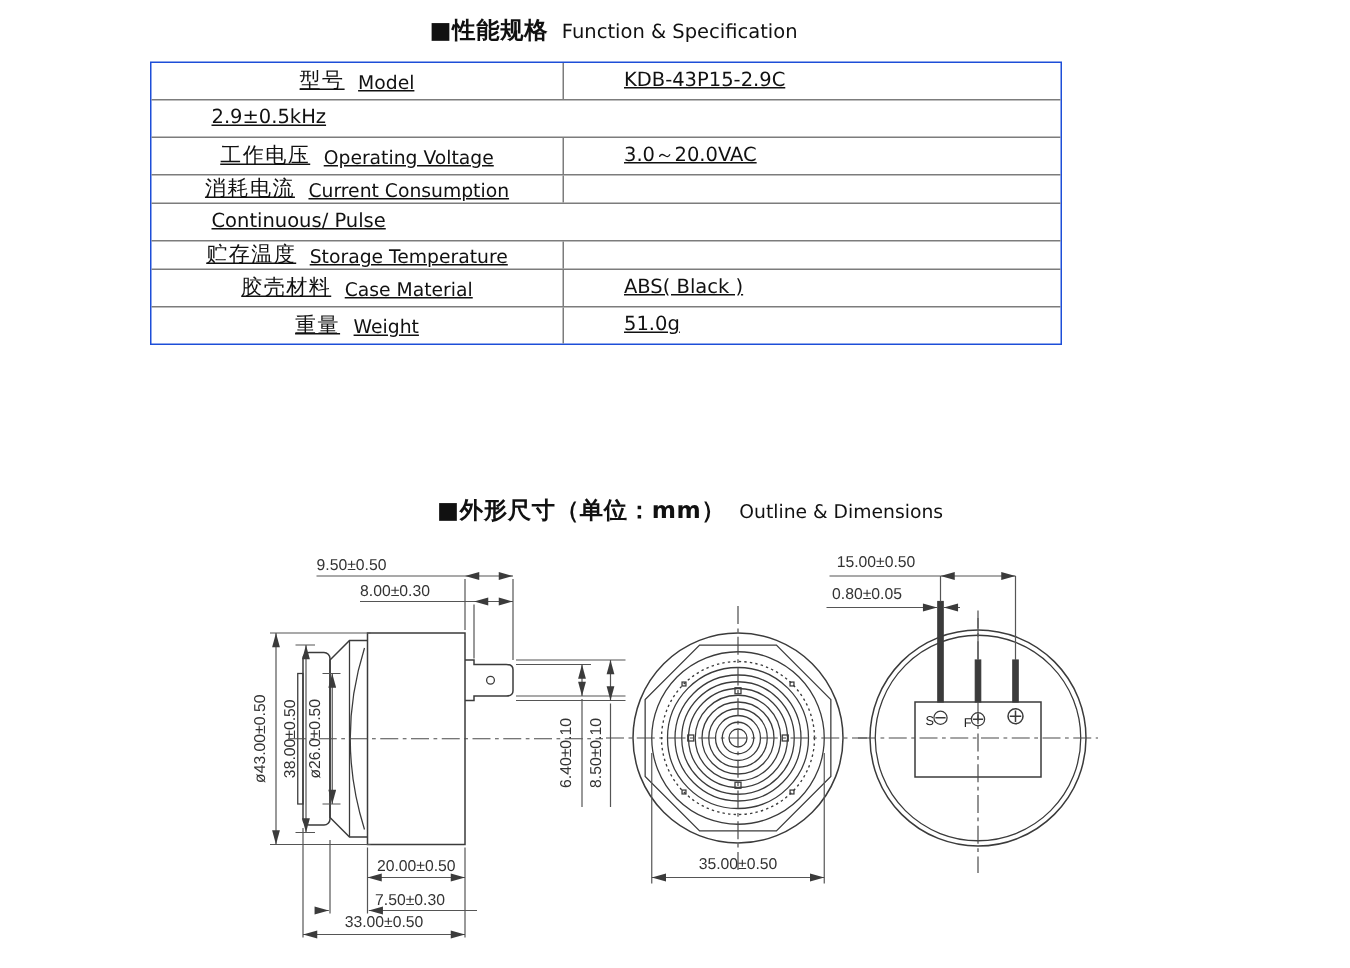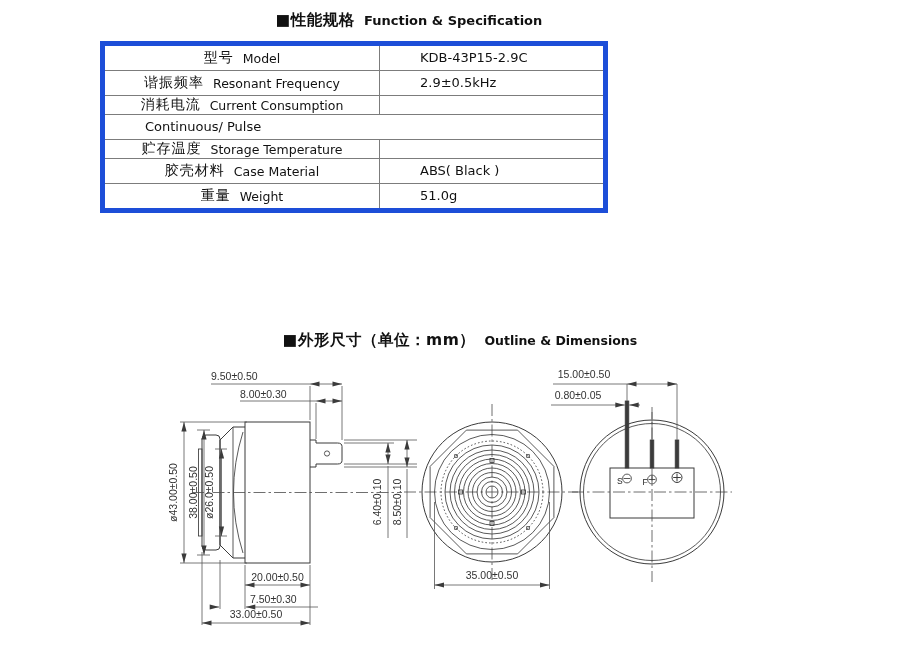--- a/index.html
+++ b/index.html
@@ -6,25 +6,25 @@
   body {
     width:900px; height:645px; background:#ffffff; position:relative;
     font-family:"DejaVu Sans", sans-serif; color:#111;
     overflow:hidden;
   }
   
   .sec-title { position:absolute; left:0; right:0; text-align:center; white-space:nowrap; }
   #title1 { top:10px; transform:translateX(-55px); }
   #title2 { top:330px; transform:translateX(-4px); }
   .t-cn { font-size:15.5px; font-weight:bold; letter-spacing:0.5px;margin-left:28px; }
-  .t-en { font-size:13px;  font-weight:bold; margin-left:4px; }
+  .t-en { font-size:13px;  font-weight:normal; margin-left:4px; }
   
   .spec-table {
-    position:absolute; left:100px; top:41px; width:508px;
-    border:5px solid #1d4ed8; box-sizing:border-box;
+    position:absolute; left:100px; top:41px; width:608px;
+    border:1px solid #1d4ed8; box-sizing:border-box;text-decoration:underline;
   }
   .tr { display:flex; border-top:1px solid #7c7c7c; }
   .tr:first-child { border-top:none; }
   .td { box-sizing:border-box; }
   .td.label {
     width:275px; border-right:1px solid #7c7c7c;
     display:flex; align-items:center; justify-content:center; gap:9px;
     padding:0 4px;
   }
   .td.value { flex:1; display:flex; flex-direction:column; justify-content:center; padding:0 4px 0 40px; }
@@ -56,29 +56,34 @@
       <span class="cn">型号</span>
       <span class="en">Model</span>
     </div>
     <div class="td value">
         <div class="value-line">KDB-43P15-2.9C</div>
       </div>
   </div>
 
 
   <div class="tr">
-    <div class="td label">
-      <span class="cn">谐振频率</span>
-      <span class="en">Resonant Frequency</span>
-    </div>
     <div class="td value">
         <div class="value-line">2.9±0.5kHz</div>
       </div>
   </div>
 
+  <div class="tr">
+    <div class="td label">
+      <span class="cn">工作电压</span>
+      <span class="en">Operating Voltage</span>
+    </div>
+    <div class="td value">
+        <div class="value-line">3.0～20.0VAC</div>
+      </div>
+  </div>
 
   <div class="tr">
     <div class="td label">
       <span class="cn">消耗电流</span>
       <span class="en">Current Consumption</span>
     </div>
   </div>
 
   <div class="tr">
     <div class="td value">

